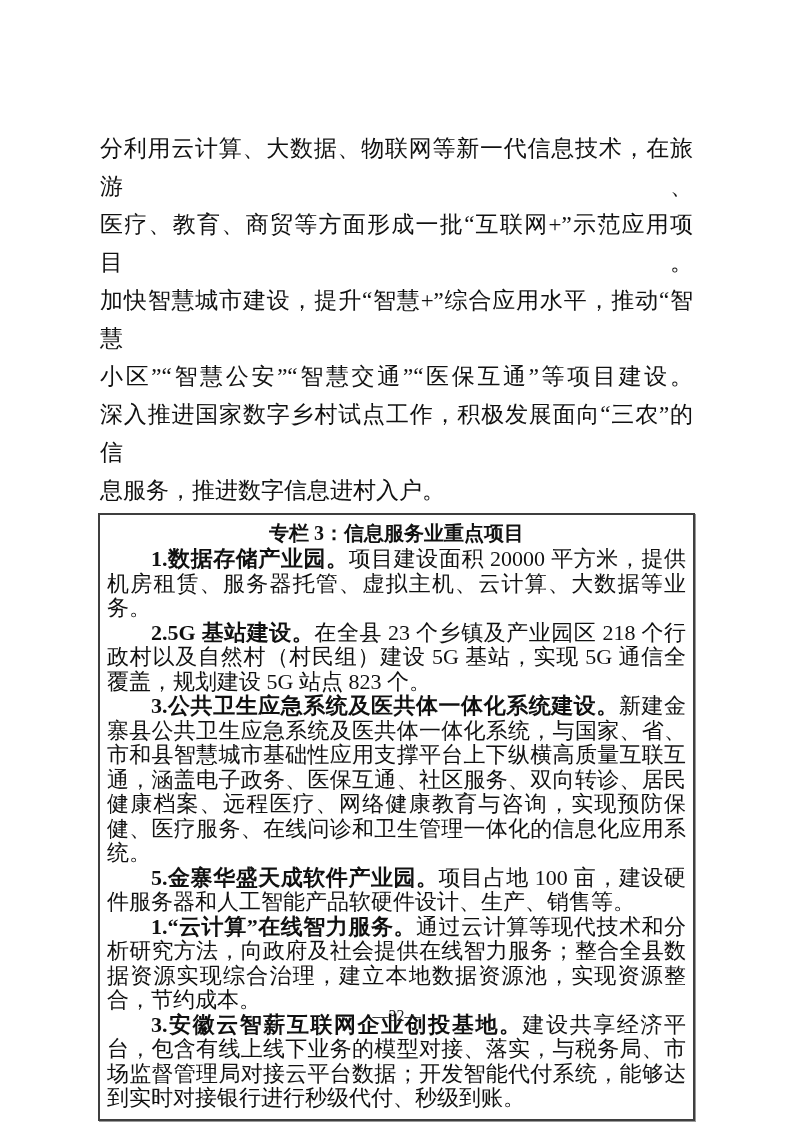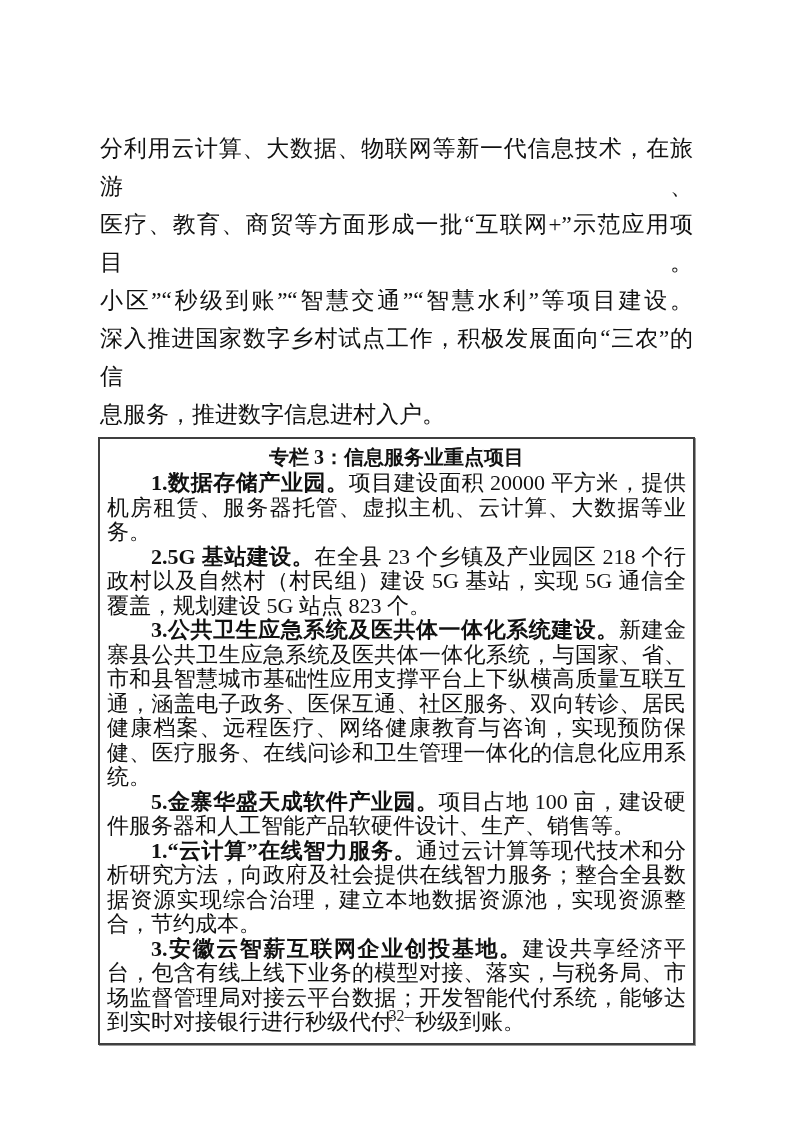--- a/index.html
+++ b/index.html
@@ -73,21 +73,22 @@
 </head>
 <body>
 
 <div class="page">
 
   <div class="content">
 
     <div>
       <div class="intro-line">分利用云计算、大数据、物联网等新一代信息技术，在旅游、</div>
       <div class="intro-line">医疗、教育、商贸等方面形成一批“互联网+”示范应用项目。</div>
-      <div class="intro-line">小区”“秒级到账”“智慧交通”“智慧水利”等项目建设。</div>
+      <div class="intro-line">加快智慧城市建设，提升“智慧+”综合应用水平，推动“智慧</div>
+      <div class="intro-line">小区”“智慧公安”“智慧交通”“医保互通”等项目建设。</div>
       <div class="intro-line">深入推进国家数字乡村试点工作，积极发展面向“三农”的信</div>
       <div class="intro-line short">息服务，推进数字信息进村入户。</div>
     </div>
 
     <div class="project-box">
       <p class="box-title">专栏 3：信息服务业重点项目</p>
 
       <p class="item"><span class="lead">1.数据存储产业园。</span><span>项目建设面积 20000 平方米，提供机房租赁、服务器托管、虚拟主机、云计算、大数据等业务。</span></p>
 
       <p class="item"><span class="lead">2.5G 基站建设。</span><span>在全县 23 个乡镇及产业园区 218 个行政村以及自然村（村民组）建设 5G 基站，实现 5G 通信全覆盖，规划建设 5G 站点 823 个。</span></p>

